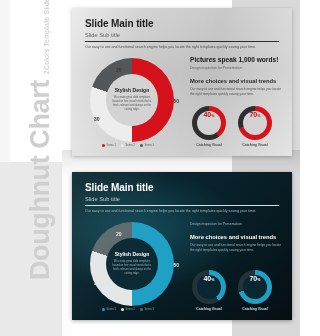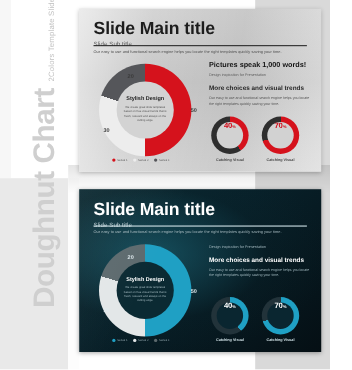--- a/index.html
+++ b/index.html
@@ -59,21 +59,21 @@
     box-shadow:0 1px 4px rgba(0,0,0,.35);
   }
   .slide-dark::after{
     content:"";position:absolute;inset:0;
     background:linear-gradient(115deg,rgba(255,255,255,.05) 0%,rgba(255,255,255,0) 35%);
     pointer-events:none;
   }
 
   
   .s-head{position:absolute;left:13px;top:10px;right:13px;}
-  .s-title{font-size:16px;font-weight:bold;line-height:1.1;letter-spacing:-0.1px;}
+  .s-title{font-size:10px;font-weight:bold;line-height:1.1;letter-spacing:-0.1px;}
   .s-sub{font-size:5.6px;margin-top:2.5px;letter-spacing:.05px;}
   .s-rule{position:absolute;left:13px;right:13px;top:33px;height:1px;}
   .s-lead{position:absolute;left:13px;right:13px;top:37px;font-size:3.5px;line-height:1.45;letter-spacing:.05px;}
 
   .light .s-title{color:#1d1d1d;}
   .light .s-sub{color:#5c5c5c;}
   .light .s-rule{background:#2b2b2b;}
   .light .s-lead{color:#4d4d4d;}
 
   .dark .s-title{color:#ffffff;}

